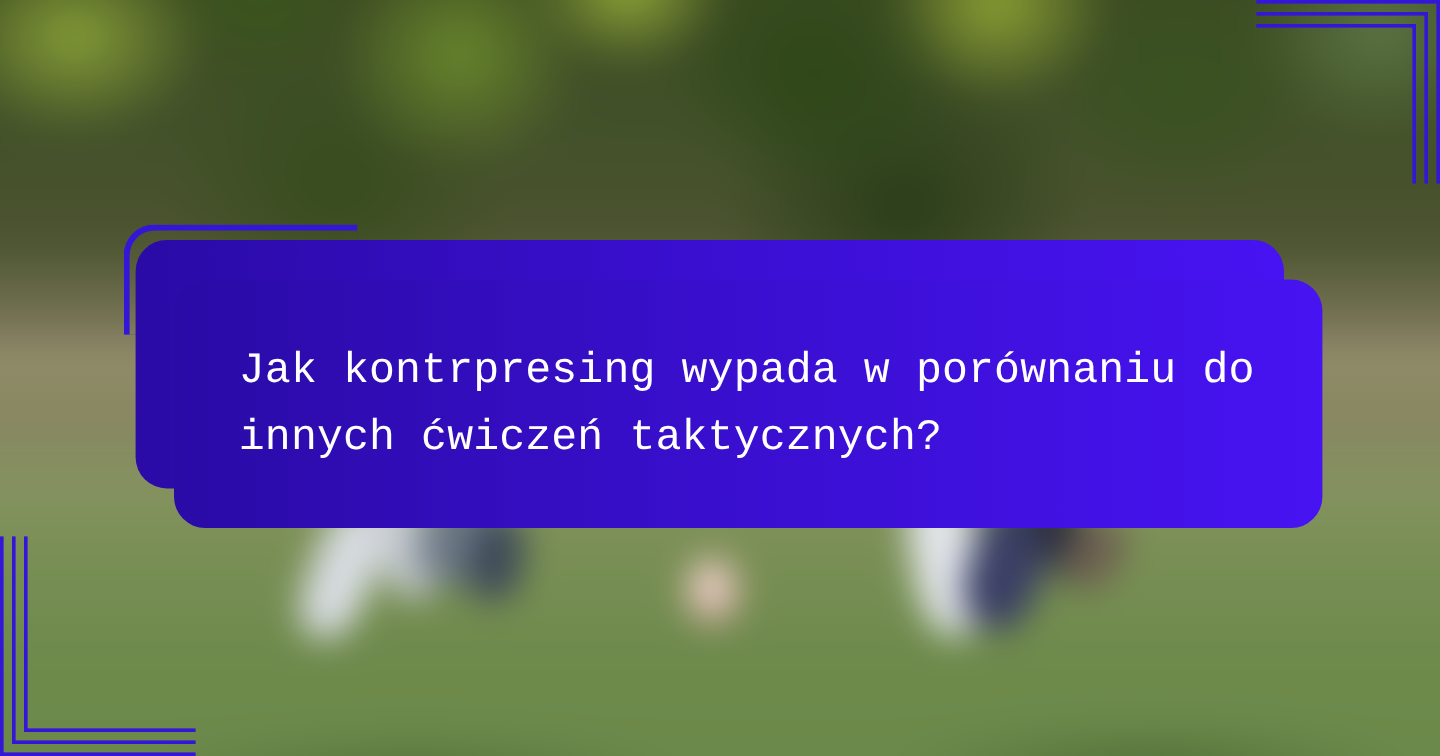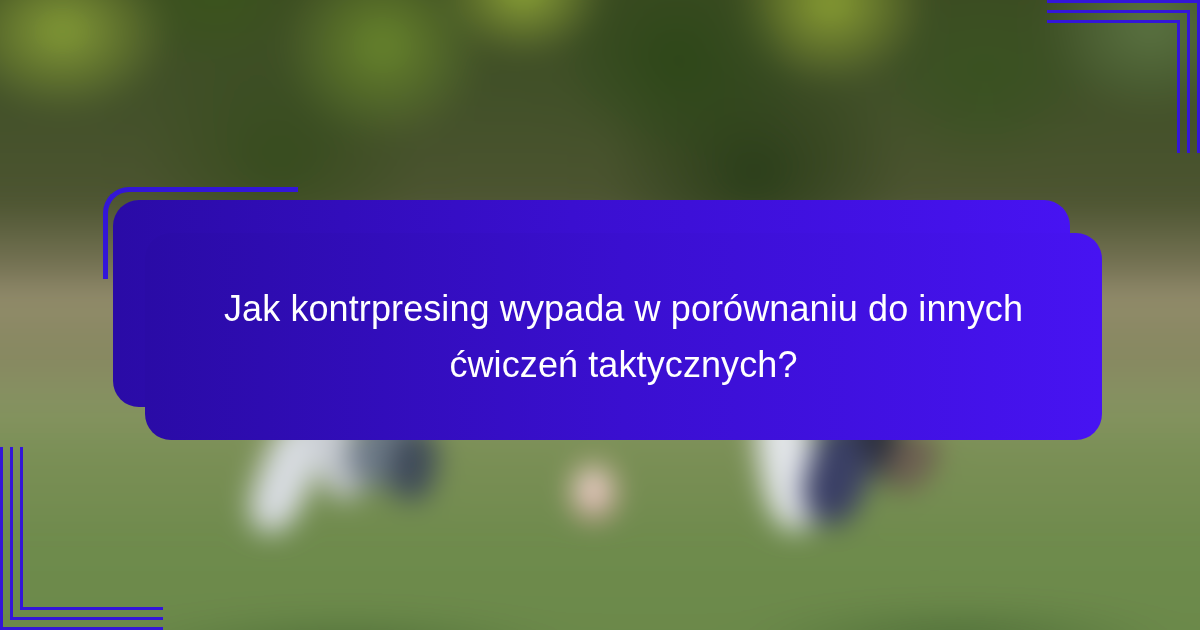--- a/index.html
+++ b/index.html
@@ -136,23 +136,23 @@
     justify-content: center;
   }
 
   .headline {
     margin: 0;
     padding: 0 54px;
     color: #ffffff;
     font-size: 36px;
     line-height: 56px;
     font-weight: 400;
-    text-align: center;
+    text-align: left;
     letter-spacing: .1px;
-    font-family: Liberation Sans, sans-serif;
+    font-family: Liberation Mono, monospace;
   }
 </style>
 </head>
 <body>
 
 <div id="stage">
 
   <div class="bg-photo">
     <div class="bg-layer bg-trees"></div>
     <div class="bg-layer bg-grass"></div>

